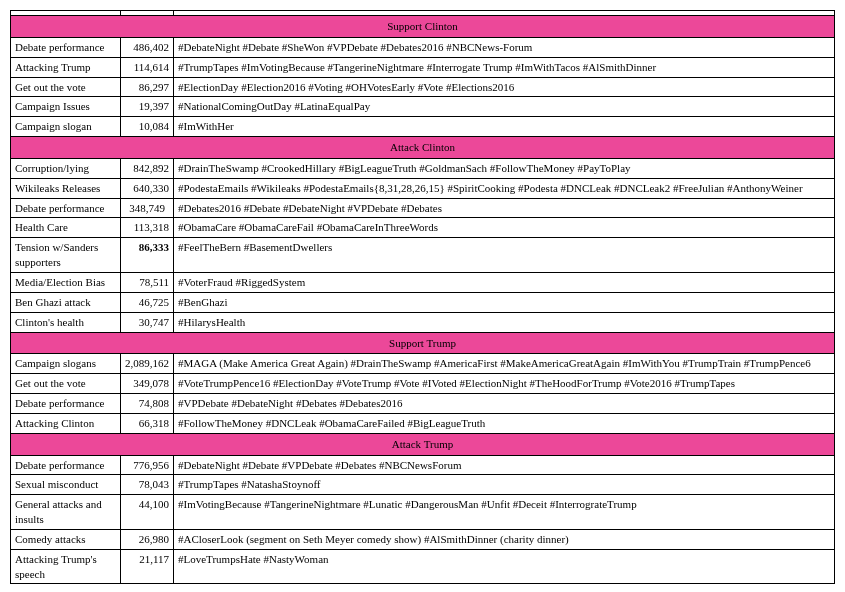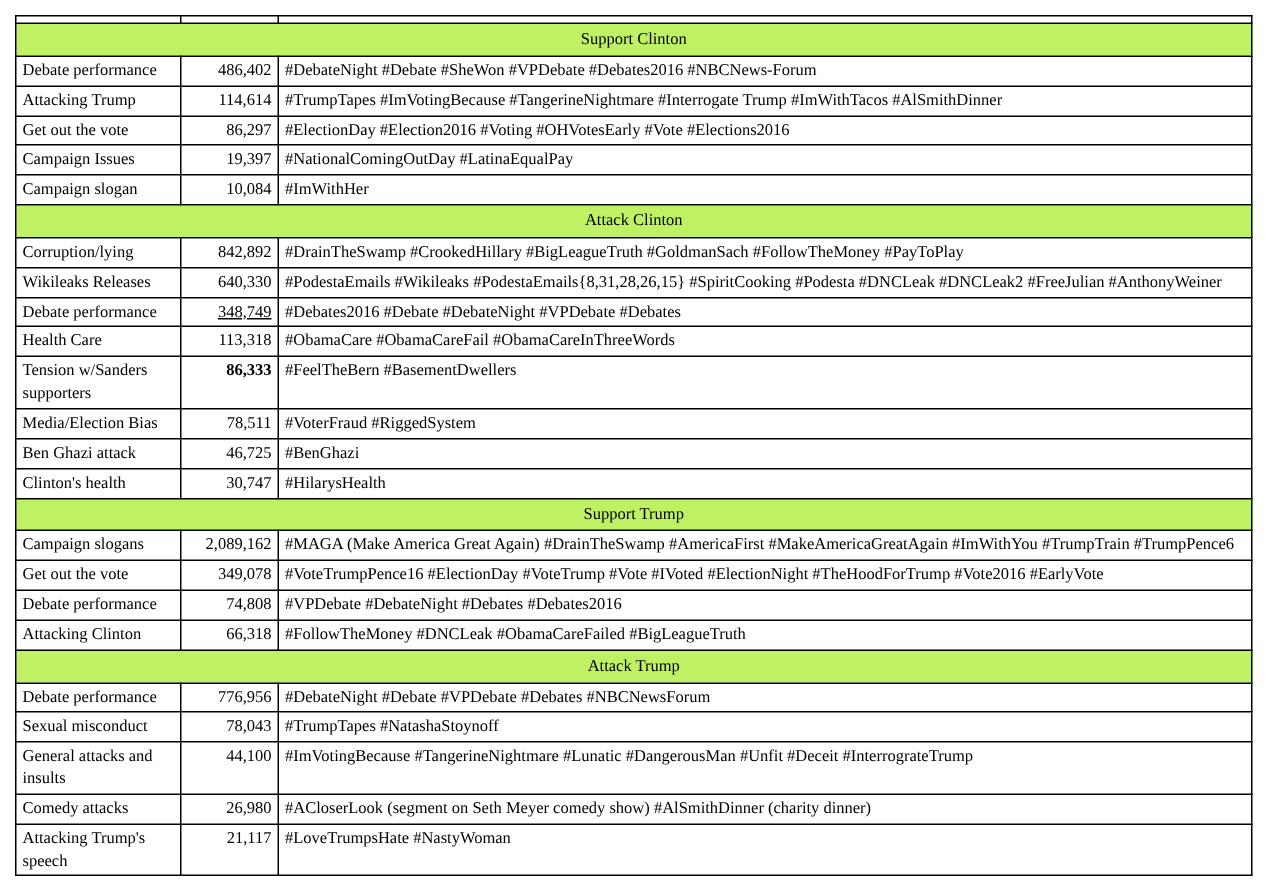--- a/index.html
+++ b/index.html
@@ -17,25 +17,25 @@
     }
     th, td {
       border: 1px solid #000;
       padding: 2px 4px;
       vertical-align: top;
       line-height: 1.35;
     }
     .section-header {
       text-align: center;
       font-weight: normal;
-      background: #bef264;
+      background: #ec4899;
       padding: 3px;
     }
     .col-category { width: 110px; }
-    .col-freq { width: 65px; text-align: right; }
+    .col-freq { width: 53px; text-align: right; }
     .col-hashtags { }
   </style>
 </head>
 <body>
 
 <table>
   <thead>
     <tr>
       <th class="col-category"></th>
       <th class="col-freq"></th>
@@ -79,21 +79,21 @@
         <td class="col-freq" style="text-align: right;">842,892</td>
         <td>#DrainTheSwamp  #CrookedHillary  #BigLeagueTruth  #GoldmanSach #FollowTheMoney #PayToPlay</td>
       </tr>
       <tr>
         <td class="col-category">Wikileaks Releases</td>
         <td class="col-freq" style="text-align: right;">640,330</td>
         <td>#PodestaEmails #Wikileaks #PodestaEmails{8,31,28,26,15} #SpiritCooking #Podesta #DNCLeak #DNCLeak2 #FreeJulian #AnthonyWeiner</td>
       </tr>
       <tr>
         <td class="col-category">Debate performance</td>
-        <td class="col-freq" style="text-align: right; text-decoration: underline;">348,749</td>
+        <td class="col-freq" style="text-align: center;">348,749</td>
         <td>#Debates2016 #Debate #DebateNight #VPDebate #Debates</td>
       </tr>
       <tr>
         <td class="col-category">Health Care</td>
         <td class="col-freq" style="text-align: right;">113,318</td>
         <td>#ObamaCare #ObamaCareFail #ObamaCareInThreeWords</td>
       </tr>
       <tr>
         <td class="col-category">Tension w/Sanders supporters</td>
         <td class="col-freq" style="text-align: right; font-weight: bold;">86,333</td>
@@ -118,21 +118,21 @@
         <td colspan="3" class="section-header">Support Trump</td>
       </tr>
       <tr>
         <td class="col-category">Campaign slogans</td>
         <td class="col-freq" style="text-align: right;">2,089,162</td>
         <td>#MAGA (Make America Great Again) #DrainTheSwamp #AmericaFirst #MakeAmericaGreatAgain #ImWithYou #TrumpTrain #TrumpPence6</td>
       </tr>
       <tr>
         <td class="col-category">Get out the vote</td>
         <td class="col-freq" style="text-align: right;">349,078</td>
-        <td>#VoteTrumpPence16 #ElectionDay #VoteTrump #Vote #IVoted #ElectionNight #TheHoodForTrump #Vote2016 #EarlyVote</td>
+        <td>#VoteTrumpPence16 #ElectionDay #VoteTrump #Vote #IVoted #ElectionNight #TheHoodForTrump #Vote2016 #TrumpTapes</td>
       </tr>
       <tr>
         <td class="col-category">Debate performance</td>
         <td class="col-freq" style="">74,808</td>
         <td>#VPDebate #DebateNight #Debates #Debates2016</td>
       </tr>
       <tr>
         <td class="col-category">Attacking Clinton</td>
         <td class="col-freq" style="text-align: right;">66,318</td>
         <td>#FollowTheMoney #DNCLeak #ObamaCareFailed #BigLeagueTruth</td>

